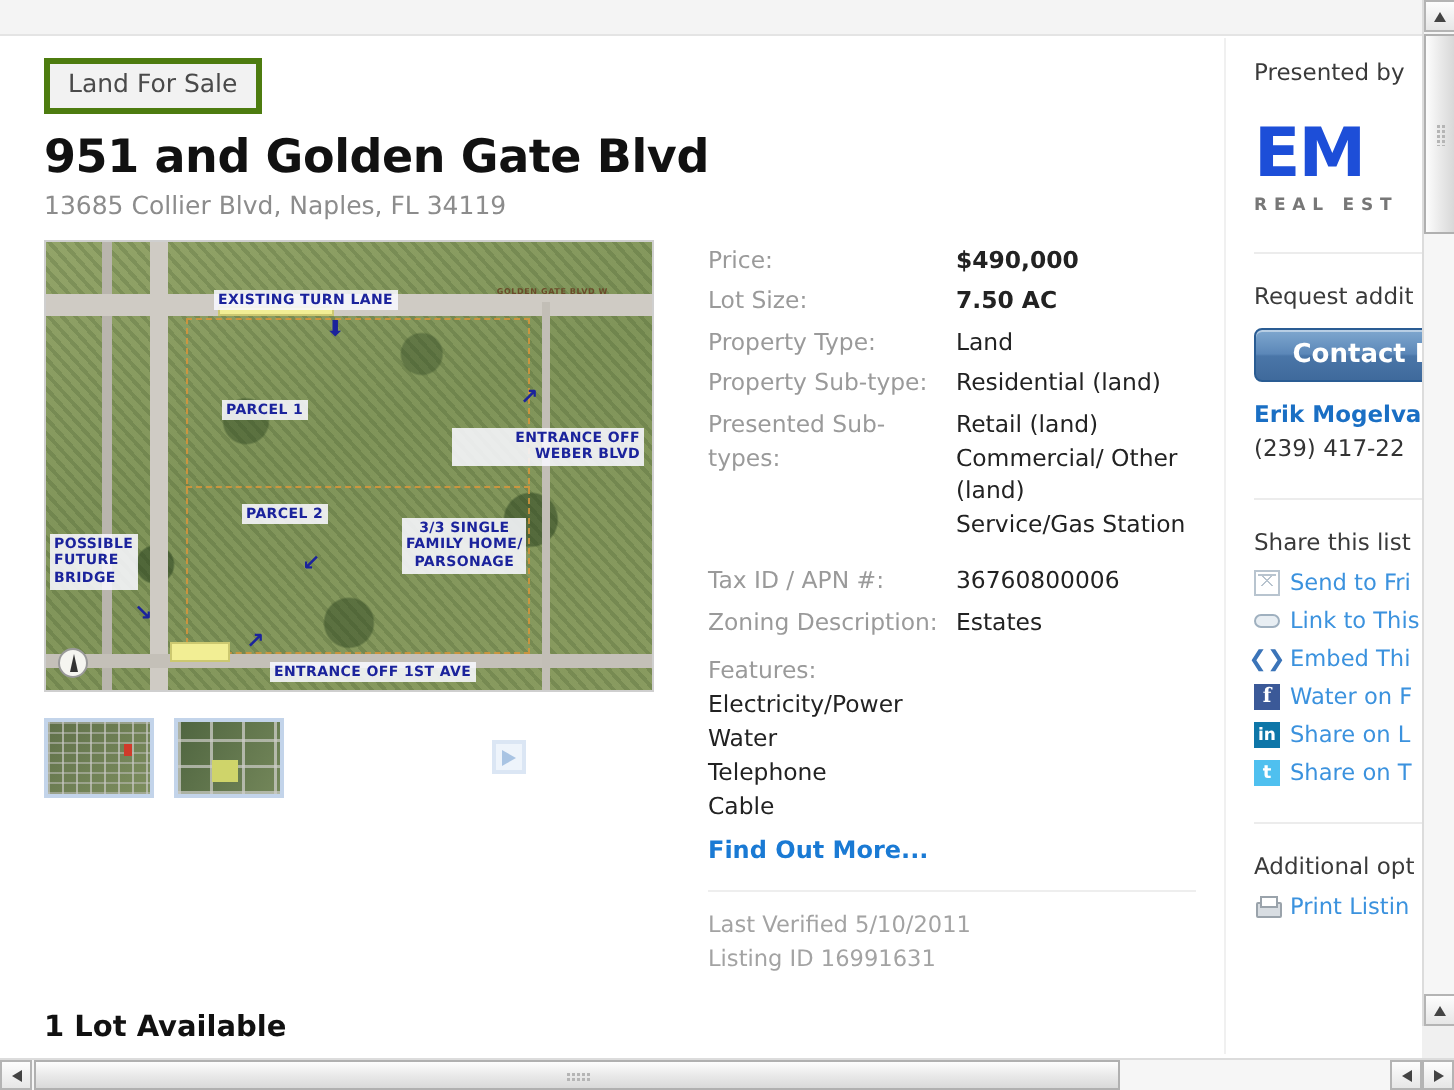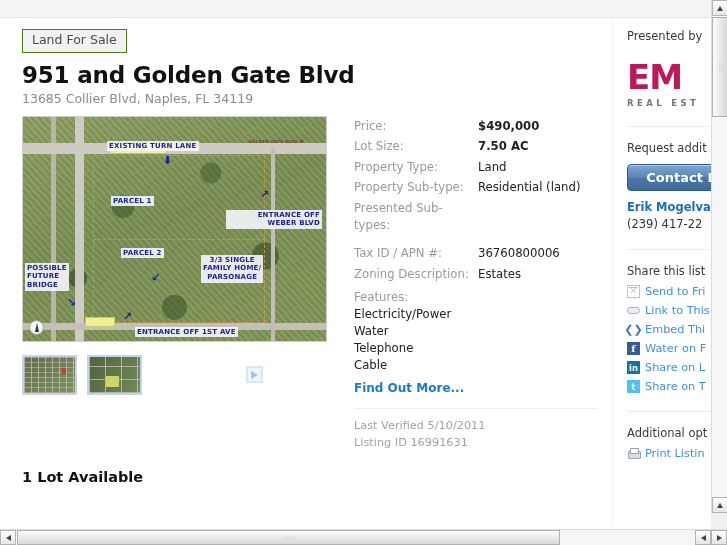--- a/index.html
+++ b/index.html
@@ -26,21 +26,21 @@
   
   .main-col {
     position: absolute; top: 0; left: 0; width: 613px; height: 508px;
     padding: 10px 14px 0 22px;
     border-right: 1px solid #f0f0f0;
   }
 
   .badge {
     display: inline-block;
     font-size: 12.5px; color: #4a4a4a;
-    background: #f2f2f2; border: 1px solid #4d7c0f;
+    background: #f2f2f2; border: 3px solid #4d7c0f;
     padding: 4px 9px 5px 9px;
     line-height: 1;
   }
 
   h1.title {
     font-size: 23px; font-weight: bold; color: #111;
     letter-spacing: -0.2px;
     margin-top: 9px;
   }
   .subtitle {
@@ -180,21 +180,21 @@
   .lots h2 { font-size: 14.5px; font-weight: bold; color: #111; }
 
   
   .side-col {
     position: absolute; top: 0; left: 614px; width: 97px; height: 508px;
     padding: 10px 0 0 13px; overflow: hidden;
   }
   .side-lbl { font-size: 11.5px; color: #3a3a3a; white-space: nowrap; }
   .logo-wrap { margin-top: 18px; }
   .logo-em {
-    font-size: 34px; font-weight: bold; color: #be185d;
+    font-size: 34px; font-weight: bold; color: #1d4ed8;
     letter-spacing: -1px; line-height: .95; white-space: nowrap;
     font-family: "DejaVu Sans", "Liberation Sans", sans-serif;
   }
   .logo-sub {
     font-size: 8.5px; color: #777; letter-spacing: 3.4px;
     margin-top: 5px; white-space: nowrap; font-weight: bold;
   }
   .side-hr { border-top: 1px solid #ececec; margin: 18px 0 14px 0; width: 84px; }
   .contact-btn {
     margin-top: 9px; width: 108px; height: 27px;
@@ -385,20 +385,24 @@
             <div class="row">
               <div class="k">Property Type:</div>
               <div class="v">Land</div>
             </div>
             <div class="row">
               <div class="k">Property Sub-type:</div>
               <div class="v">Residential (land)</div>
             </div>
             <div class="row">
               <div class="k">Presented Sub-types:</div>
+              <div class="v" style="white-space:pre-line;">Retail (land)
+Commercial/ Other
+(land)
+Service/Gas Station</div>
             </div>
 
             <div class="gap"></div>
 
             <div class="row">
               <div class="k">Tax ID / APN #:</div>
               <div class="v">36760800006</div>
             </div>
             <div class="row">
               <div class="k">Zoning Description:</div>

